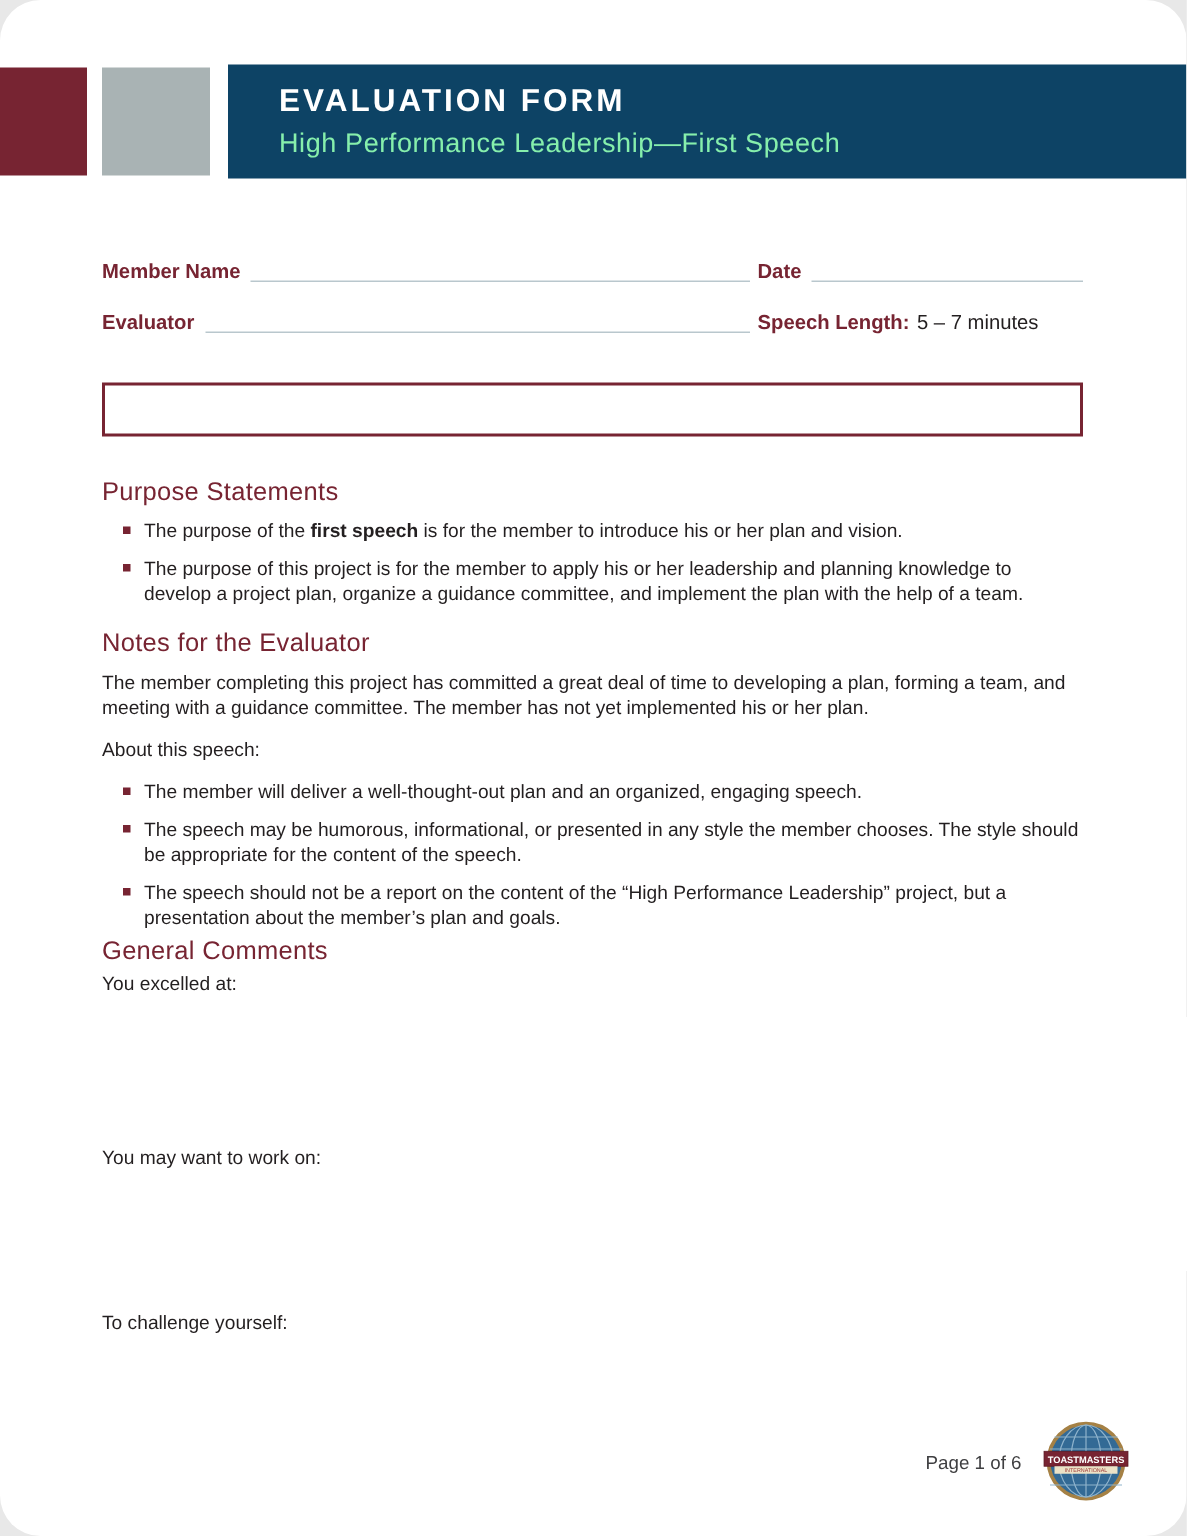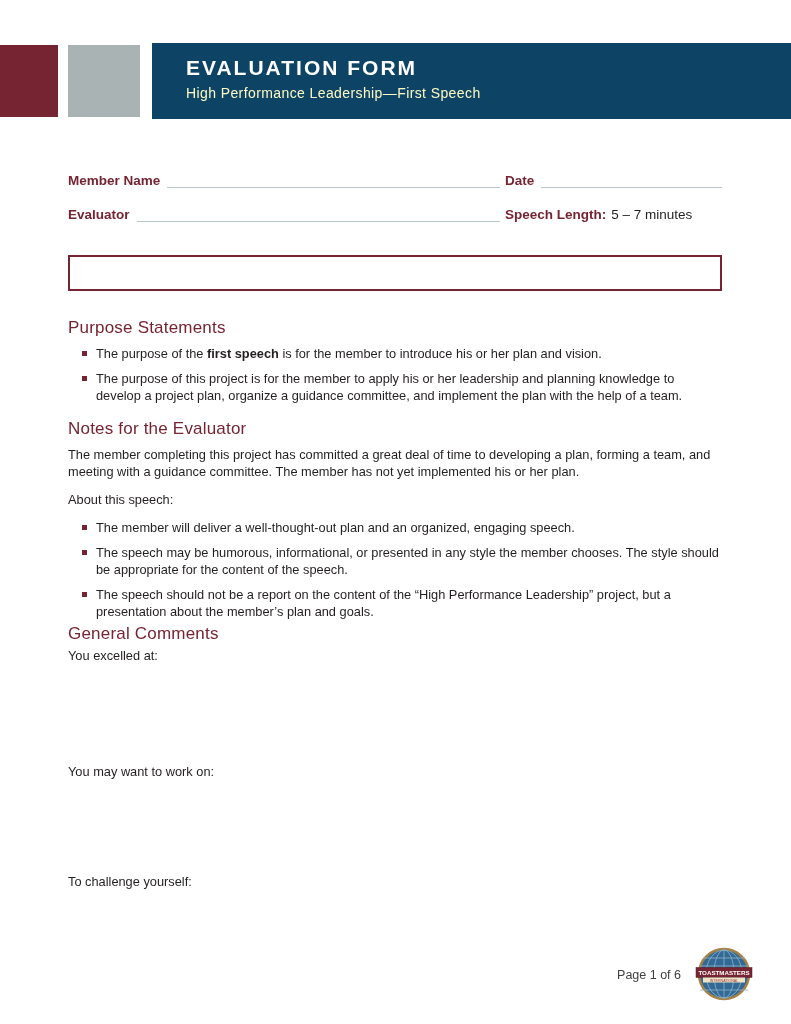--- a/index.html
+++ b/index.html
@@ -1,31 +1,31 @@
 <!DOCTYPE html>
 <html><head>
 <meta charset="utf-8">
 <style>
   * { margin:0; padding:0; box-sizing:border-box; }
   html,body { background:#e8e8e8; }
   body { font-family:"Liberation Sans", sans-serif; }
   .page {
     position:relative; width:791px; height:1024px; background:#ffffff;
-    margin:0 auto; overflow:hidden; color:#231f20;
+    margin:0 auto; overflow:hidden; color:#231f20;border-radius:27px;
   }
 
   
   .band { position:absolute; top:43px; left:0; width:791px; height:76px; }
   .sq { position:absolute; top:2px; height:72px; }
   .sq-maroon { left:0; width:58px; background:#772432; }
   .sq-gray  { left:68px; width:72px; background:#a9b3b4; }
   .band-blue { position:absolute; left:152px; top:0; width:639px; height:76px;
                background:#0d4365; padding:13px 0 0 34px; }
   .band-title { color:#ffffff; font-size:21px; font-weight:bold; letter-spacing:2px; }
-  .band-sub   { color:#fef9c3; font-size:14px; letter-spacing:0.4px; margin-top:5px; }
+  .band-sub   { color:#86efac; font-size:18px; letter-spacing:0.4px; margin-top:5px; }
 
   
   .fields { position:absolute; left:68px; top:170px; width:654px; font-size:13.5px; }
   .frow { display:flex; align-items:flex-end; height:18px; margin-bottom:16px; }
   .fcol-left { flex:0 0 437px; display:flex; align-items:flex-end; padding-right:5px; }
   .fcol-right { flex:1; display:flex; align-items:flex-end; }
   .flabel { color:#772432; font-weight:bold; white-space:nowrap; }
   .fline { flex:1; border-bottom:1px solid #b9c7cd; height:15px; margin-left:7px; }
   .fvalue { margin-left:5px; color:#231f20; }
 

